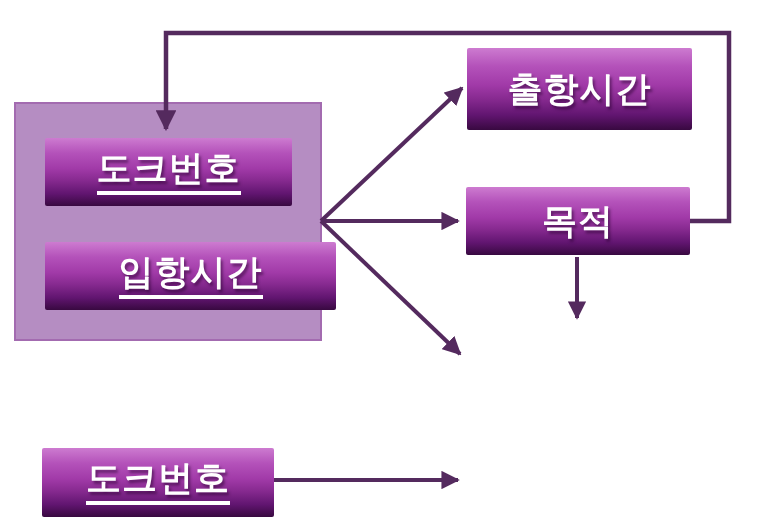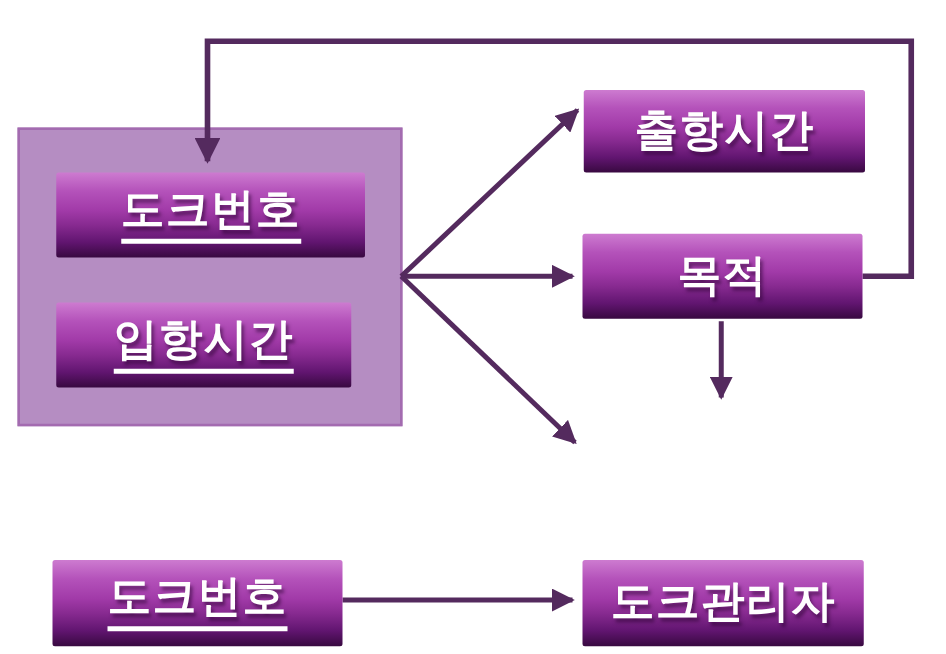--- a/index.html
+++ b/index.html
@@ -48,22 +48,22 @@
     text-shadow: 2px 3px 3px rgba(40, 0, 48, 0.55);
     white-space: nowrap;
   }
   .node .label { line-height: 1; padding-bottom: 2px; }
   .node .label.underlined {
     border-bottom: 4px solid #ffffff;
     padding-bottom: 6px;
     text-align: center;
   }
   .n-dock-top     { left: 45px;  top: 138px; width: 247px; height: 68px; }
-  .n-arrival      { left: 45px;  top: 242px; width: 236px; height: 68px; }
-  .n-departure    { left: 467px; top: 48px;  width: 225px; height: 66px; margin-top: 24px; }
+  .n-arrival      { left: 45px;  top: 242px; width: 291px; height: 68px; }
+  .n-departure    { left: 467px; top: 48px;  width: 225px; height: 82px; }
   .n-purpose      { left: 466px; top: 187px; width: 224px; height: 68px; }
   .n-pilot        { left: 465px; top: 324px; width: 225px; height: 70px; }
   .n-dock-bottom  { left: 42px;  top: 448px; width: 232px; height: 69px; }
   .n-dock-manager { left: 466px; top: 448px; width: 225px; height: 69px; }
 </style>
 </head>
 <body>
 
 <div class="canvas">
 
@@ -99,17 +99,14 @@
 
   <div class="node n-purpose">
     <span class="label">목적</span>
   </div>
 
 
   <div class="node n-dock-bottom">
     <span class="label underlined">도크번호</span>
   </div>
 
-  <div class="node n-dock-manager">
-    <span class="label">도크관리자</span>
-  </div>
 
 </div>
 
 </body></html>

